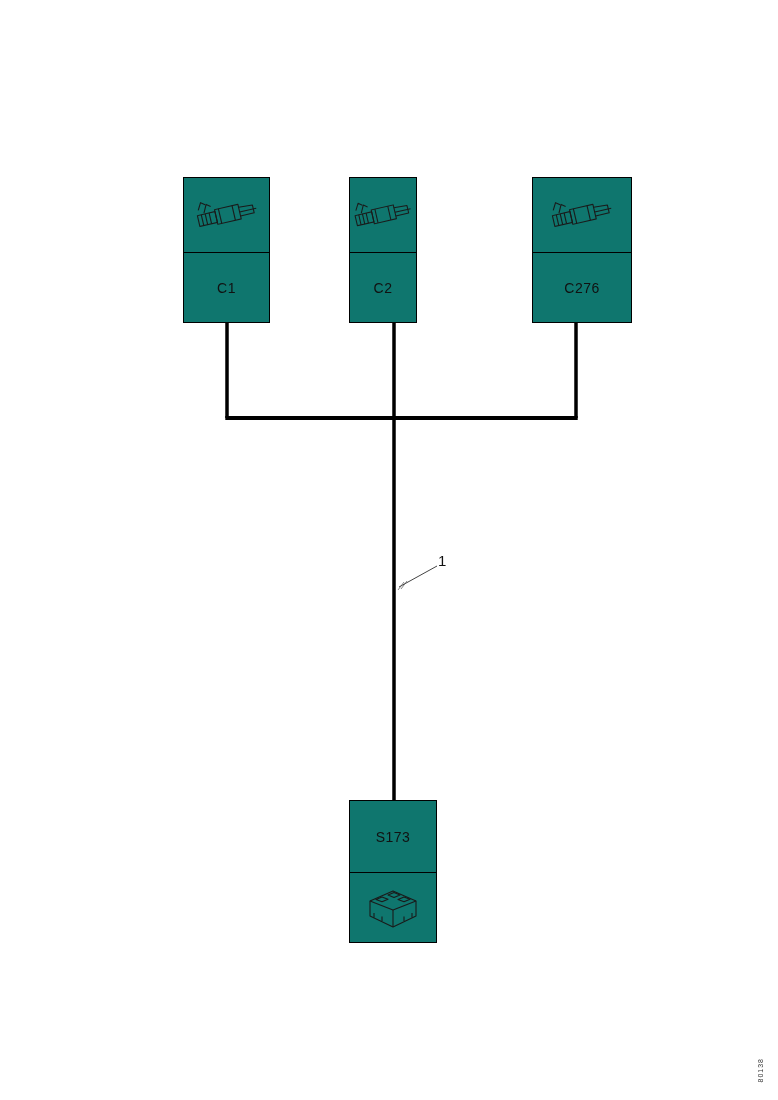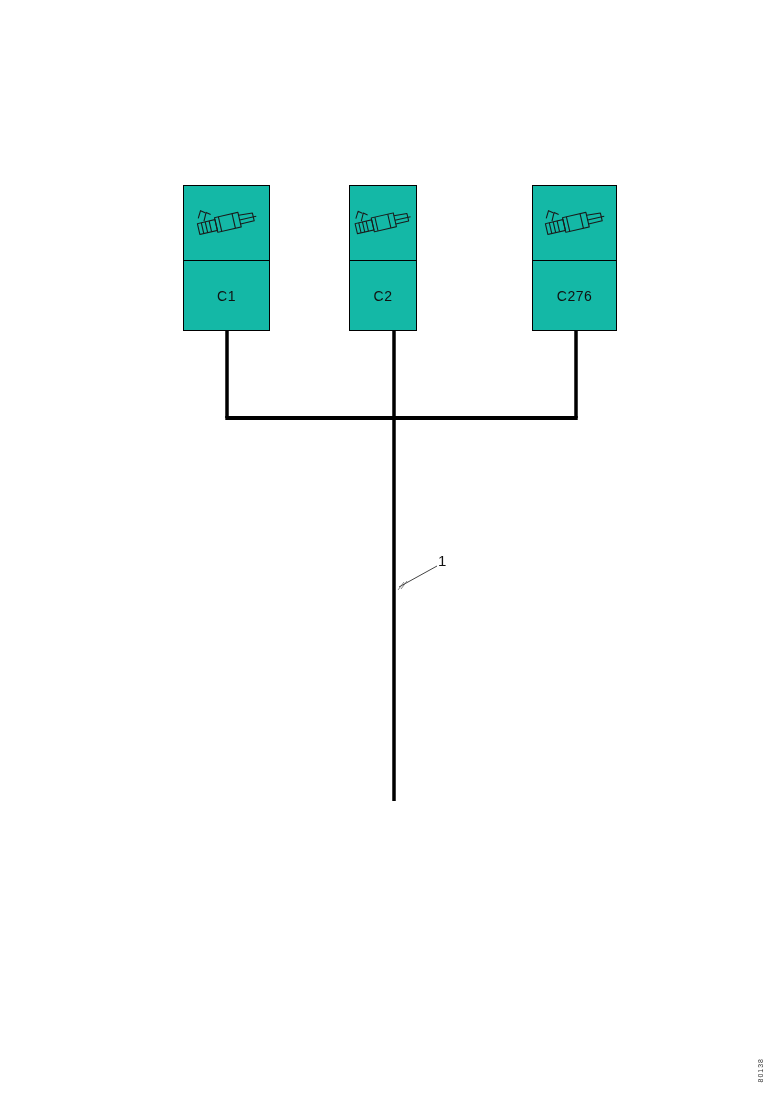--- a/index.html
+++ b/index.html
@@ -17,25 +17,24 @@
   }
   .wires {
     position: absolute;
     left: 0; top: 0;
     width: 778px; height: 1100px;
     pointer-events: none;
   }
   .cbox {
     position: absolute;
     border: 1.6px solid #000;
-    background: #14b8a6;
+    background: #0f766e;
     box-sizing: border-box;
     display: flex;
     flex-direction: column;
-    margin-top: 8px;
   }
   .cbox .cell {
     box-sizing: border-box;
     display: flex;
     align-items: center;
     justify-content: center;
     overflow: hidden;
   }
   .cbox .cell.divider-bottom { border-bottom: 1.6px solid #000; }
   .cbox .label-cell {
@@ -113,21 +112,21 @@
           <line x1="28" y1="19" x2="28" y2="34"></line>
           <line x1="42" y1="19" x2="42" y2="34"></line>
           <path d="M48 22 L62 23 L62 31 L48 31"></path>
           <line x1="48" y1="27" x2="65" y2="27"></line>
         </g>
       </svg>
     </div>
     <div class="cell label-cell" style="flex:1;">C2</div>
   </div>
 
-  <div class="cbox" style="left:532px; top:177px; width:85px; height:146px;">
+  <div class="cbox" style="left:532px; top:177px; width:100px; height:146px;">
     <div class="cell divider-bottom" style="height:75px;">
       <svg class="art-svg" width="70" height="54" viewBox="0 0 70 54">
         <g transform="rotate(-13 35 27)" fill="none" stroke="#1a1a1a" stroke-width="1.1" stroke-linejoin="round">
           <path d="M8 16 L12 9 L16 12 M13 20 L17 12 L21 15"></path>
           <rect x="6" y="21" width="18" height="11"></rect>
           <line x1="10" y1="21" x2="10" y2="32"></line>
           <line x1="14" y1="21" x2="14" y2="32"></line>
           <line x1="18" y1="21" x2="18" y2="32"></line>
           <rect x="24" y="19" width="24" height="15"></rect>
           <line x1="28" y1="19" x2="28" y2="34"></line>
@@ -135,16 +134,35 @@
           <path d="M48 22 L62 23 L62 31 L48 31"></path>
           <line x1="48" y1="27" x2="65" y2="27"></line>
         </g>
       </svg>
     </div>
     <div class="cell label-cell" style="flex:1;">C276</div>
   </div>
 
   <div class="wire-callout" style="left:438px; top:552px;">1</div>
 
+  <div class="cbox" style="left:349px; top:800px; width:88px; height:143px;">
+    <div class="cell divider-bottom label-cell" style="height:72px;">S173</div>
+    <div class="cell" style="flex:1;">
+      <svg class="art-svg" width="62" height="50" viewBox="0 0 62 50">
+        <g fill="none" stroke="#1a1a1a" stroke-width="1.1" stroke-linejoin="round">
+          <path d="M8 18 L31 8 L54 18 L54 33 L31 44 L8 33 Z"></path>
+          <path d="M8 18 L31 27 L54 18"></path>
+          <line x1="31" y1="27" x2="31" y2="44"></line>
+          <path d="M14 16.5 L20 14 L26 16.3 L20 18.8 Z"></path>
+          <path d="M26 12 L32 9.6 L38 12 L32 14.4 Z"></path>
+          <path d="M36 16.5 L42 14 L48 16.3 L42 18.8 Z"></path>
+          <line x1="12" y1="30" x2="12" y2="34.5"></line>
+          <line x1="20" y1="33.5" x2="20" y2="38"></line>
+          <line x1="42" y1="33.5" x2="42" y2="38"></line>
+          <line x1="50" y1="30" x2="50" y2="34.5"></line>
+        </g>
+      </svg>
+    </div>
+  </div>
 
   <div class="footer-code">80138</div>
 
 </div>
 
 </body></html>

